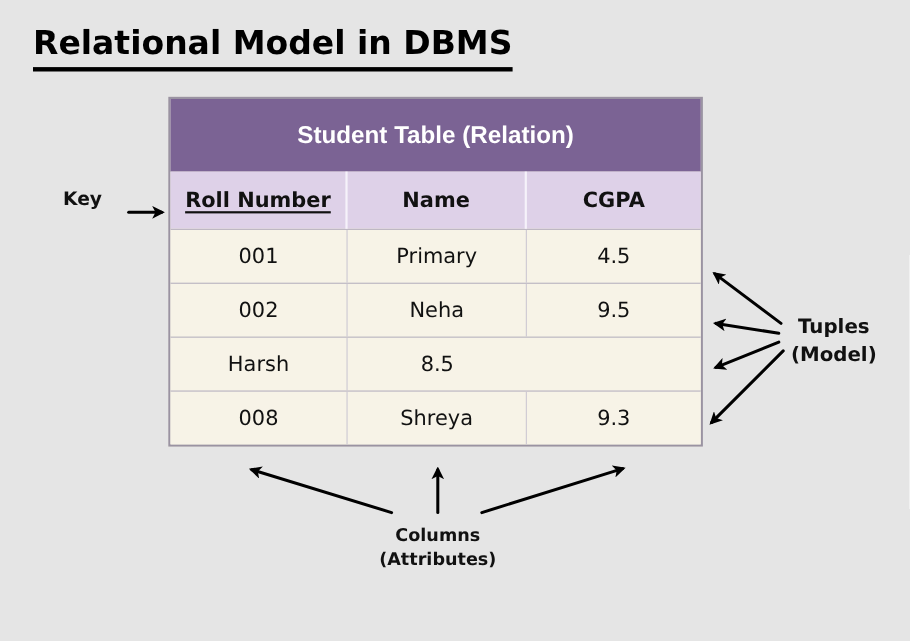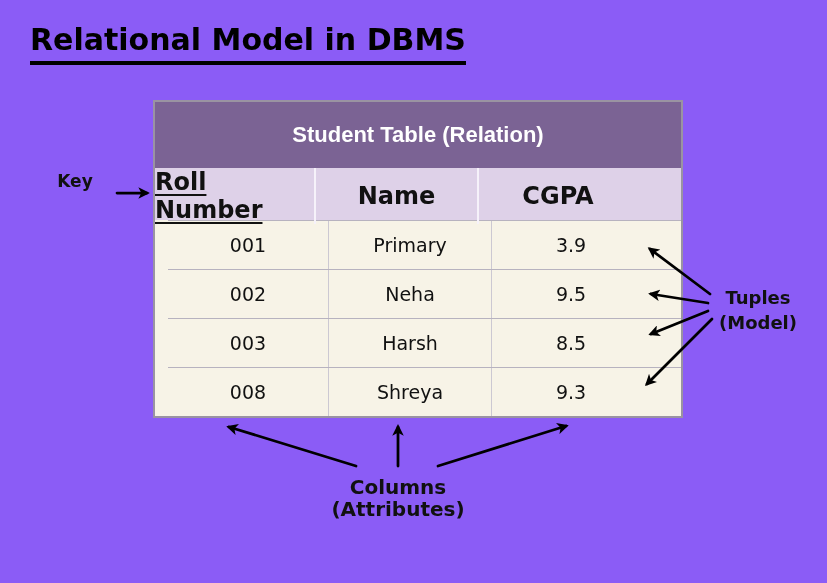--- a/index.html
+++ b/index.html
@@ -10,40 +10,40 @@
     --outer-border:#9a93a2;
     --row-line:#b7b2bf;
     --cell-line:#ccc8d2;
     --ink:#111111;
   }
   *{margin:0;padding:0;box-sizing:border-box;}
   html,body{background:#ffffff;}
   .stage{
     position:relative;
     width:827px;height:583px;
-    background:#8b5cf6;
+    background:#e5e5e5;
     overflow:hidden;
     font-family:"DejaVu Sans",sans-serif;
     color:var(--ink,#111);
     text-decoration:underline;
   }
   
   .page-title{
     position:absolute;left:30px;top:22px;
     font-family:"DejaVu Sans",sans-serif;
     font-size:30px;font-weight:bold;color:#000;
     border-bottom:4px solid #000;
     padding-bottom:4px;
     display:inline-block;
     letter-spacing:0px;
   }
   
   .rel-table{
-    position:absolute;left:153px;top:100px;
-    width:530px;
+    position:absolute;left:153px;top:88px;
+    width:486px;
     border:2px solid var(--outer-border,#9a93a2);
     background:var(--row-cream,#f7f3e7);
   }
   .table-title-bar{
     height:66px;
     background:var(--header-purple,#7b6394);
     color:var(--header-text,#fff);
     font-family:"Liberation Sans","DejaVu Sans",sans-serif;
     font-size:22px;font-weight:bold;
     display:flex;align-items:center;justify-content:center;
@@ -52,28 +52,27 @@
     display:grid;
     grid-template-columns:161px 163px 158px;
   }
   .subheader-row{
     background:var(--subheader-purple,#ded1e8);
     height:52px;
   }
   .subheader-row .cell{
     border-right:2px solid #f6f2fa;
     font-weight:bold;
-    font-size:24px;
+    font-size:19px;
   }
   .subheader-row .cell:last-child{border-right:none;}
   .data-row{
     background:var(--row-cream,#f7f3e7);
     height:49px;
     border-top:1px solid var(--row-line,#b7b2bf);
-    margin-left:13px;
   }
   .data-row .cell{
     border-right:1px solid var(--cell-line,#ccc8d2);
     font-size:19px;
   }
   .data-row .cell:last-child{border-right:none;}
   .cell{
     display:flex;align-items:center;justify-content:center;
     color:var(--ink,#111);
   }
@@ -95,21 +94,21 @@
     left:20px;top:171px;width:110px;
     text-align:center;
   }
   .annot-tuples{
     left:719px;top:285px;
     font-size:18px;line-height:25px;
     text-align:center;
   }
   .annot-columns{
     left:318px;top:476px;width:160px;
-    font-size:20px;line-height:22px;
+    font-size:16px;line-height:22px;
     text-align:center;
   }
   
   .arrows{
     position:absolute;left:0;top:0;
     pointer-events:none;
   }
   .arrows line{
     stroke:#000;stroke-width:2.75;stroke-linecap:round;
   }
@@ -126,29 +125,28 @@
 
     <div class="grid-row subheader-row">
       <div class="cell pk-underline">Roll Number</div>
       <div class="cell">Name</div>
       <div class="cell">CGPA</div>
     </div>
 
     <div class="grid-row data-row">
       <div class="cell">001</div>
       <div class="cell">Primary</div>
-      <div class="cell">3.9</div>
+      <div class="cell">4.5</div>
     </div>
     <div class="grid-row data-row">
       <div class="cell">002</div>
       <div class="cell">Neha</div>
       <div class="cell">9.5</div>
     </div>
     <div class="grid-row data-row">
-      <div class="cell">003</div>
       <div class="cell">Harsh</div>
       <div class="cell">8.5</div>
     </div>
     <div class="grid-row data-row">
       <div class="cell">008</div>
       <div class="cell">Shreya</div>
       <div class="cell">9.3</div>
     </div>
   </div>
 

